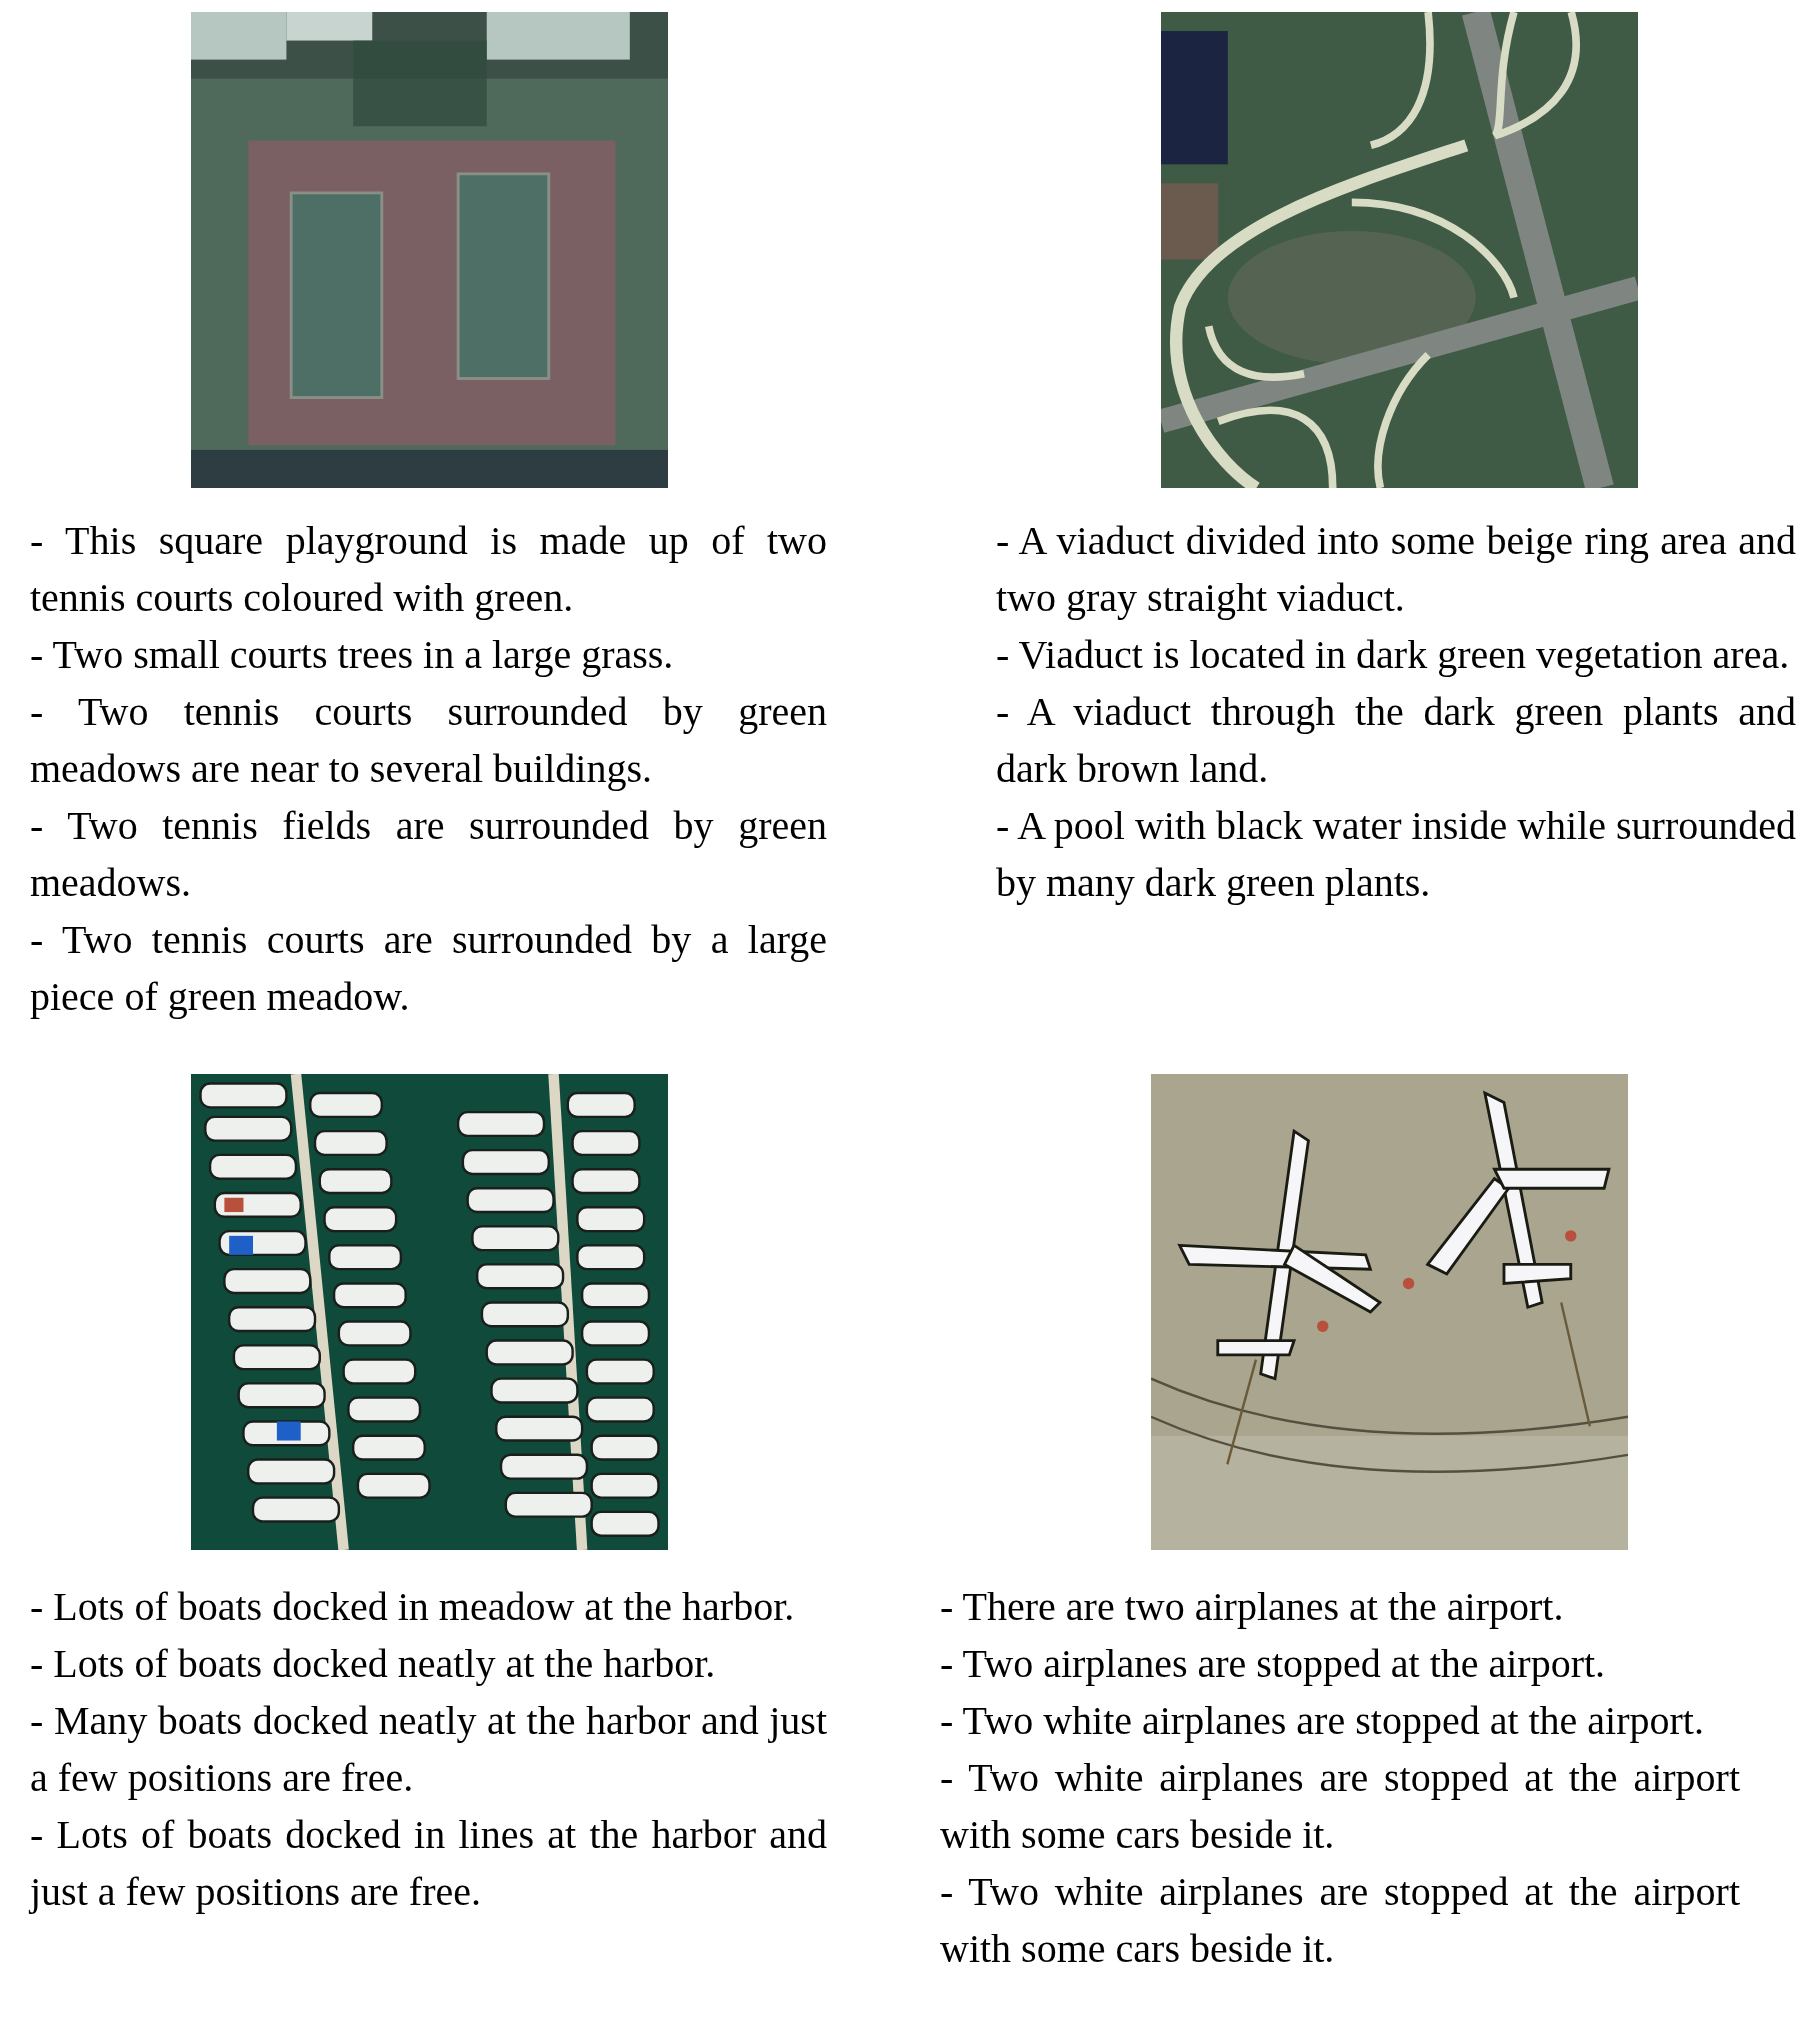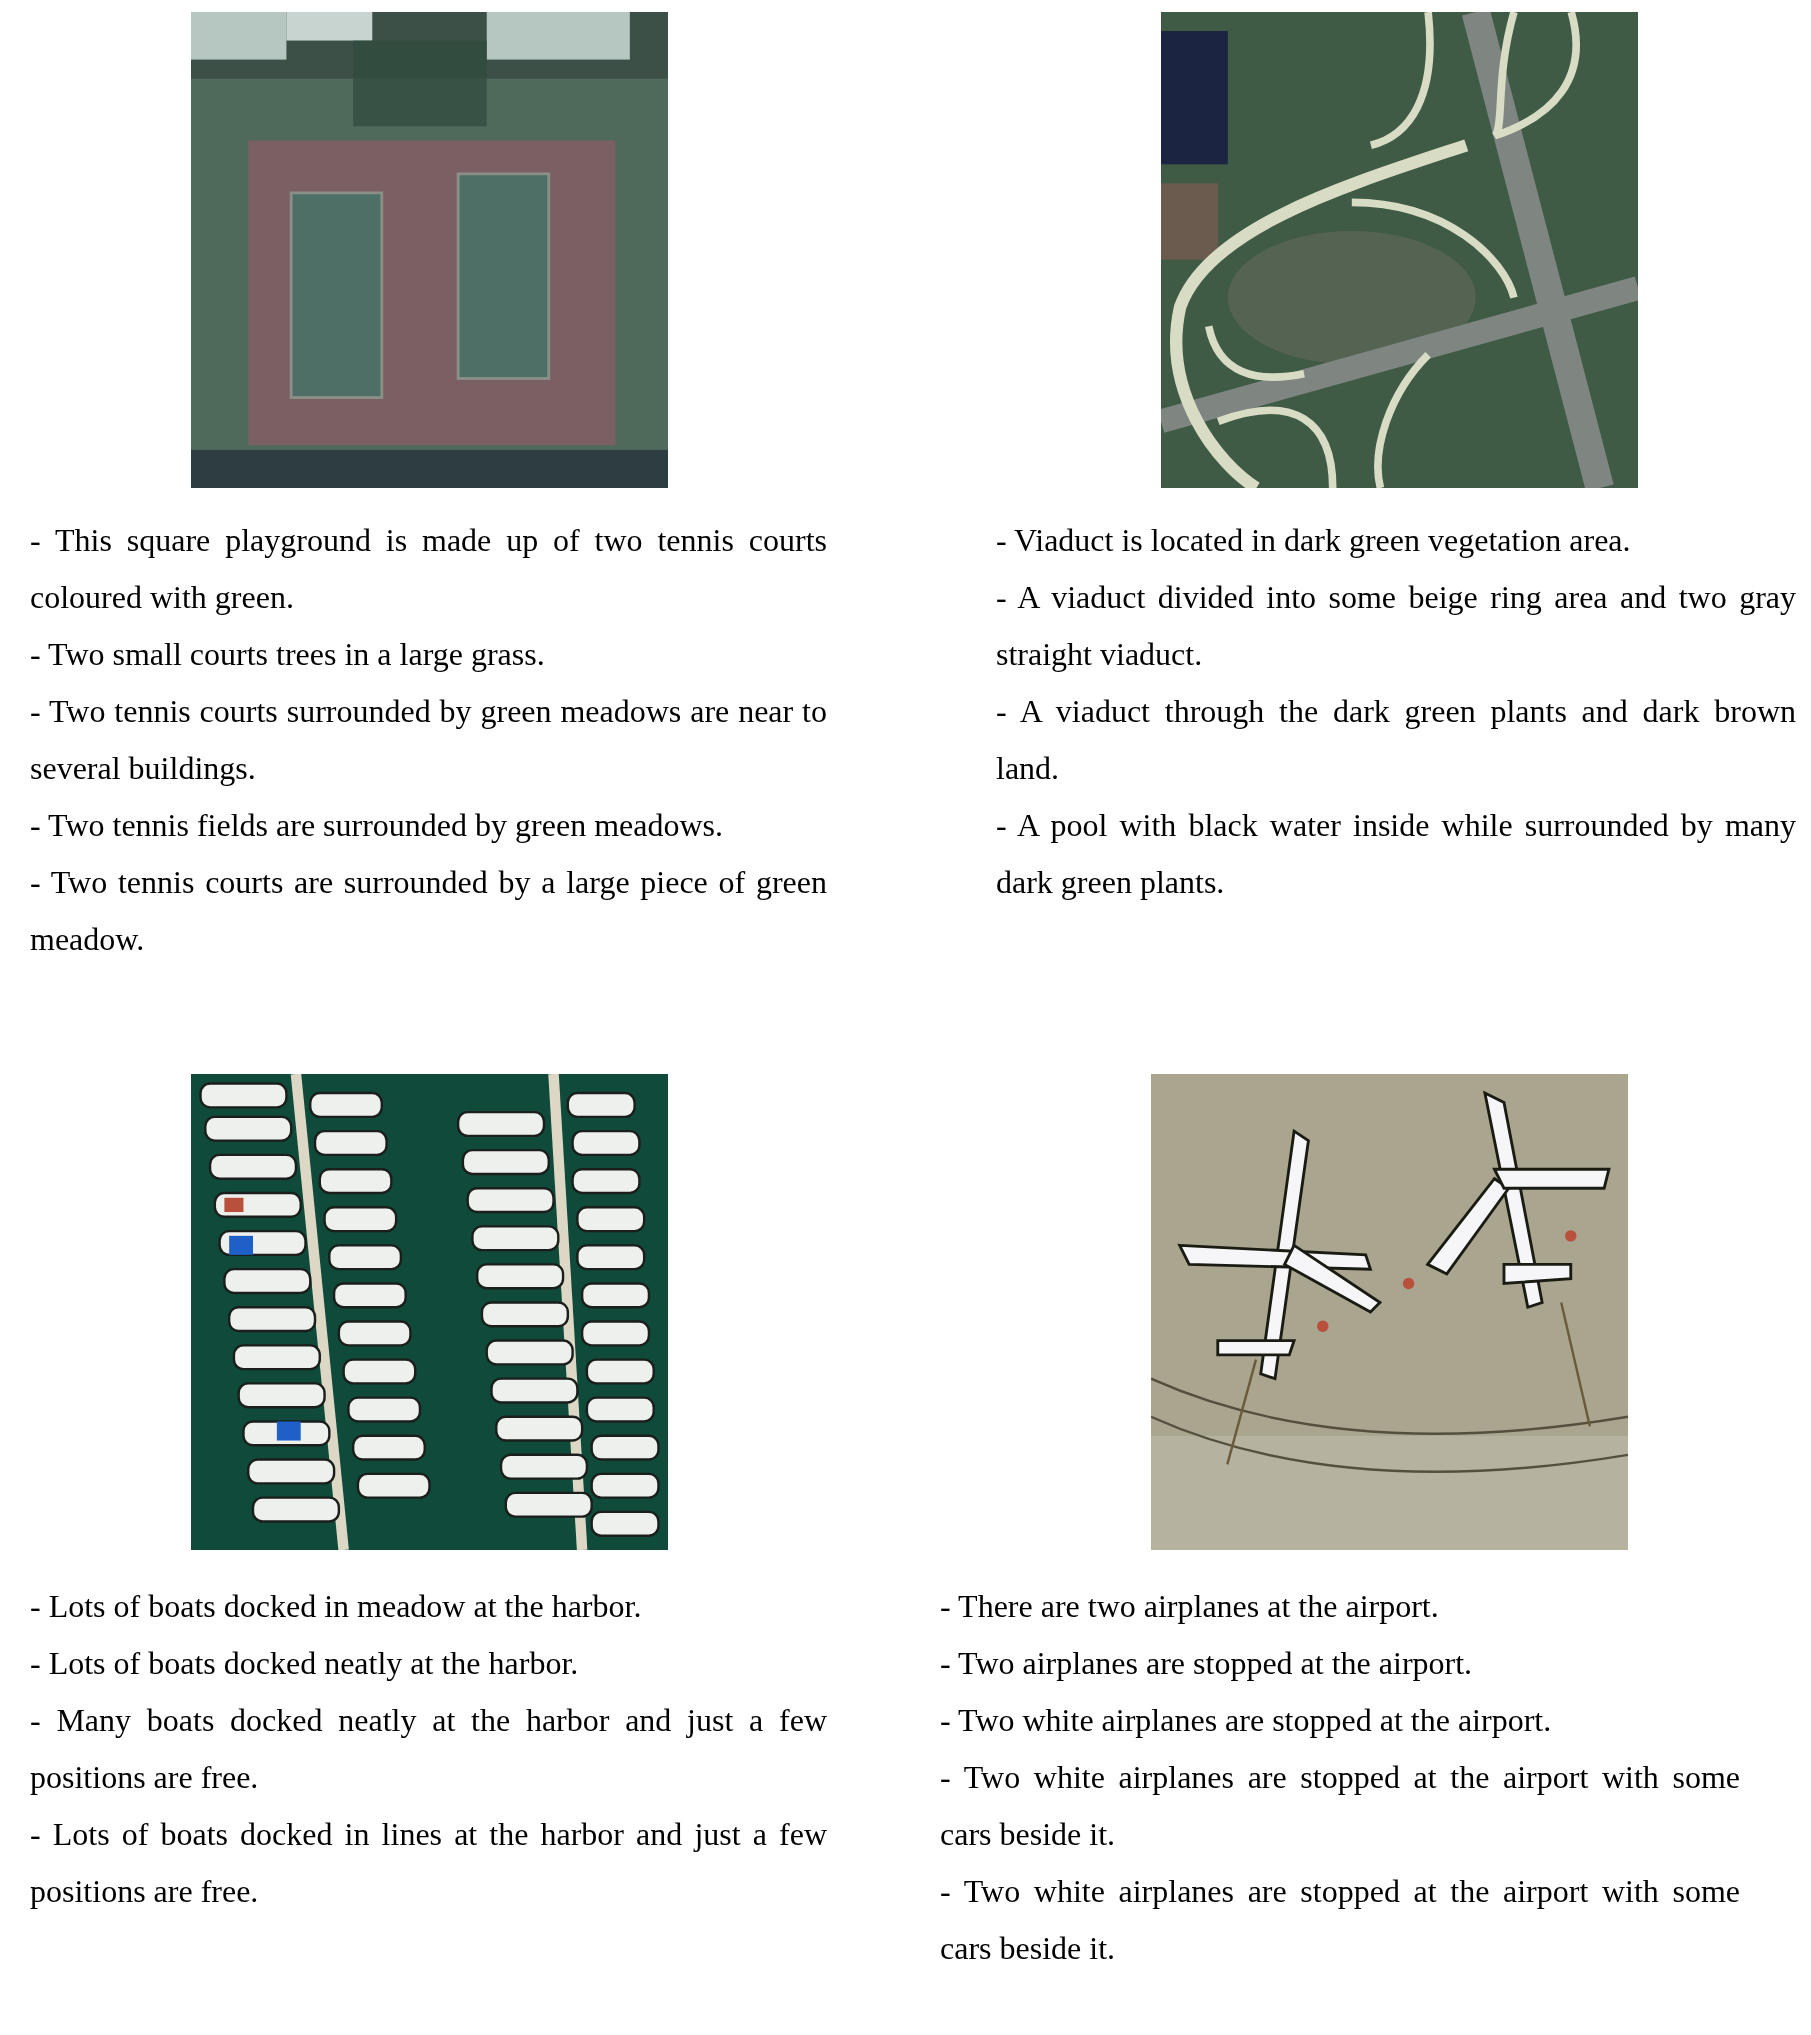--- a/index.html
+++ b/index.html
@@ -3,21 +3,21 @@
 <meta charset="utf-8">
 <style>
   html, body { margin: 0; padding: 0; background: #ffffff; }
   body { width: 1812px; height: 2035px; position: relative; overflow: hidden;
          font-family: "DejaVu Serif", "Liberation Serif", serif; color: #000; }
   .panel { position: absolute; }
   .thumb { position: absolute; width: 477px; height: 476px; overflow: hidden; }
   .thumb svg { width: 100%; height: 100%; display: block; }
   .captions { position: absolute; margin: 0; padding: 0; list-style: none;
               font-family: "Liberation Serif", "DejaVu Serif", serif;
-              font-size: 32px; line-height: 57px; text-align: justify; }
+              font-size: 40px; line-height: 57px; text-align: justify; }
   .captions li { margin: 0; padding: 0; }
 </style>
 </head>
 <body>
 
 <div class="panel">
   <div class="thumb" style="left:191px; top:12px;">
     <svg viewBox="0 0 100 100" preserveAspectRatio="none">
       <rect width="100" height="100" fill="#4f6a5a"></rect>
       <rect x="0" y="0" width="100" height="14" fill="#3d5048"></rect>
@@ -52,22 +52,22 @@
       <path d="M64 28 C40 36 10 45 4 62 C0 80 12 95 20 100" stroke="#d9dcc4" stroke-width="2.6" fill="none"></path>
       <path d="M40 40 C60 40 72 52 74 60" stroke="#d9dcc4" stroke-width="1.6" fill="none"></path>
       <path d="M10 66 C12 76 20 78 30 76" stroke="#d9dcc4" stroke-width="1.6" fill="none"></path>
       <path d="M56 0 C58 18 52 26 44 28" stroke="#d9dcc4" stroke-width="1.6" fill="none"></path>
       <path d="M74 0 C70 14 72 24 70 26 C82 22 90 14 86 0" stroke="#d9dcc4" stroke-width="1.6" fill="none"></path>
       <path d="M12 86 C28 80 36 86 36 100" stroke="#d9dcc4" stroke-width="1.6" fill="none"></path>
       <path d="M56 72 C48 80 44 92 46 100" stroke="#d9dcc4" stroke-width="1.6" fill="none"></path>
     </svg>
   </div>
   <ul class="captions" style="left:996px; top:512px; width:800px;">
+    <li>- A viaduct divided into some beige ring area and two gray straight viaduct.</li>
     <li>- Viaduct is located in dark green vegetation area.</li>
-    <li>- A viaduct divided into some beige ring area and two gray straight viaduct.</li>
     <li>- A viaduct through the dark green plants and dark brown land.</li>
     <li>- A pool with black water inside while surrounded by many dark green plants.</li>
   </ul>
 </div>
 
 <div class="panel">
   <div class="thumb" style="left:191px; top:1074px;">
     <svg viewBox="0 0 100 100" preserveAspectRatio="none">
       <rect width="100" height="100" fill="#0f4a3b"></rect>
       <path d="M22 0 L32 100" stroke="#ddd8c6" stroke-width="2.2"></path>

